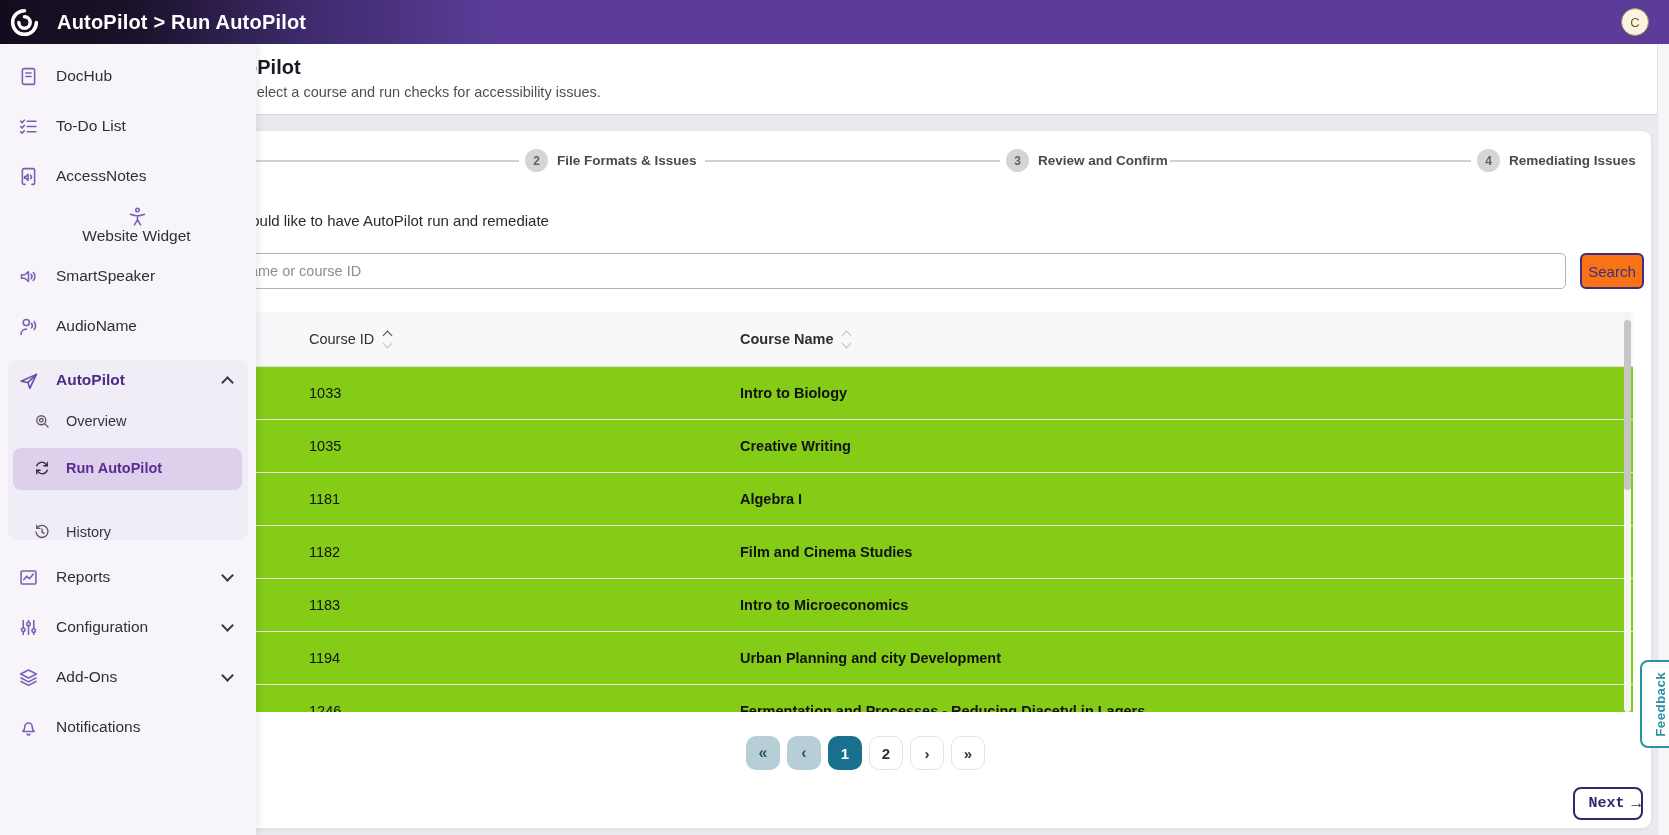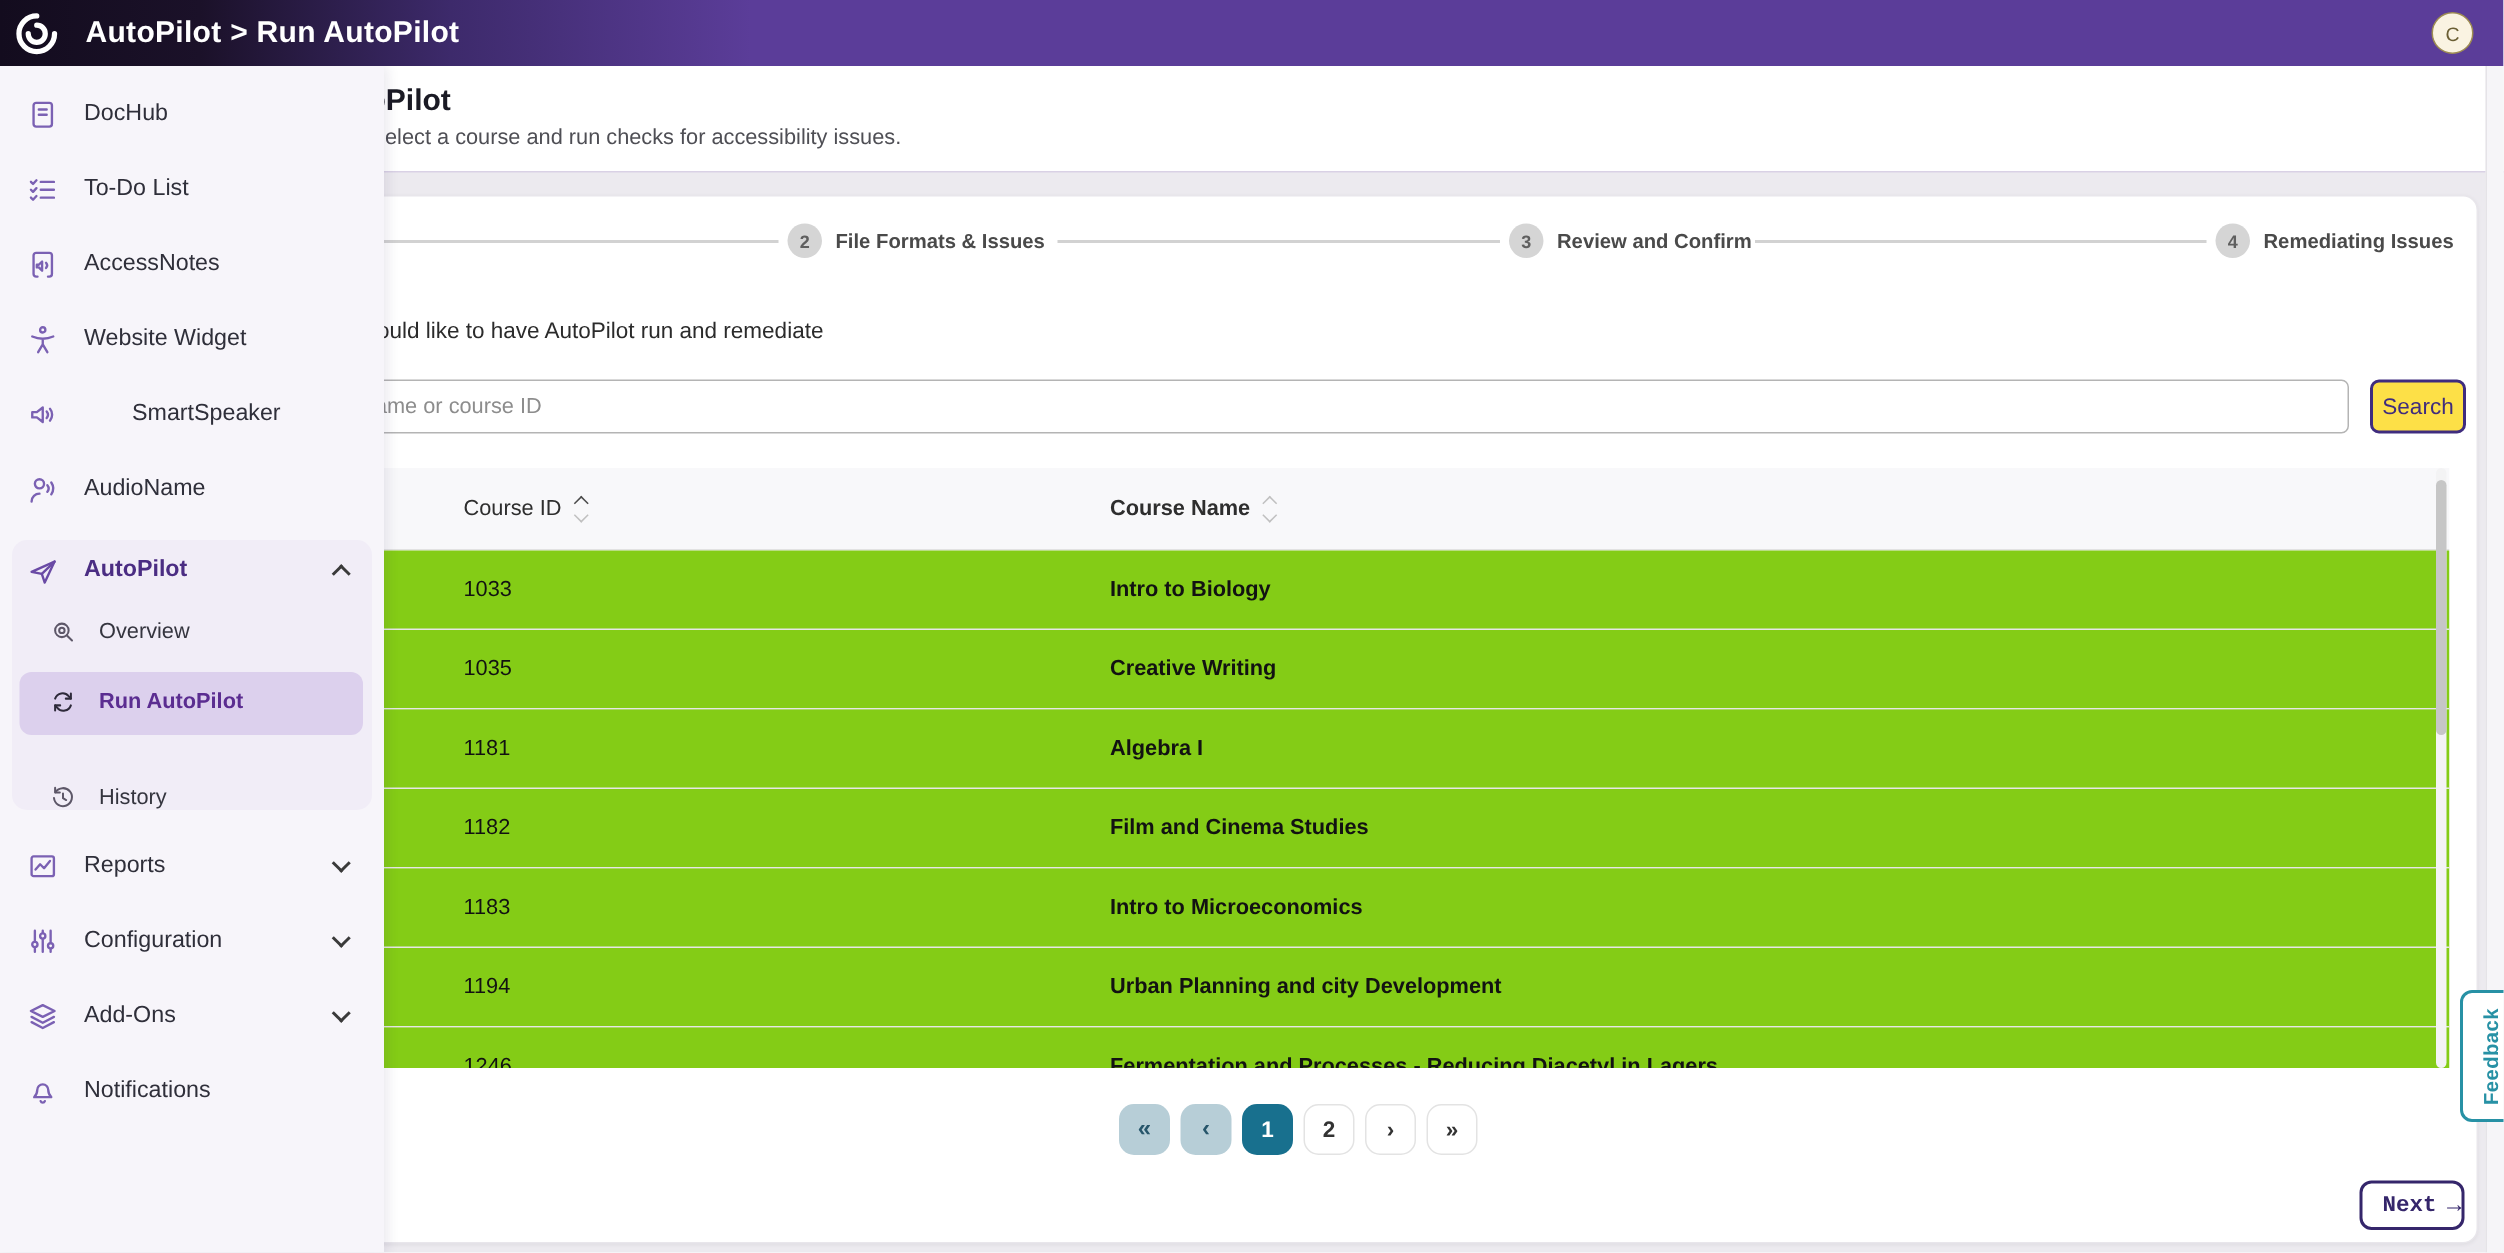--- a/index.html
+++ b/index.html
@@ -33,21 +33,21 @@
   .step-circle{position:absolute;top:0;width:23px;height:23px;border-radius:50%;background:#d5d5d5;color:#5f5f5f;
     font-size:12px;font-weight:700;display:flex;align-items:center;justify-content:center;}
   .step-label{position:absolute;top:0;height:23px;line-height:23px;font-size:13.5px;font-weight:700;color:#4a4a4a;white-space:nowrap;}
   .step-conn{position:absolute;top:11px;height:1.5px;background:#d2d2d2;}
 
   
   .instruction{position:absolute;left:92px;top:212px;font-size:15px;color:#2b2b2b;z-index:6;white-space:nowrap;}
   .search-input{position:absolute;left:112px;top:253px;width:1454px;height:36px;border:1px solid #b4b4b4;border-radius:5px;
     padding:0 12px;font-size:14.5px;color:#222;z-index:6;font-family:"Liberation Sans",sans-serif;background:#fff;}
   .search-input::placeholder{color:#8d8d8d;}
-  .search-button{position:absolute;left:1580px;top:253px;width:64px;height:36px;background:#fde047;border:2px solid #3f2c7e;
+  .search-button{position:absolute;left:1580px;top:253px;width:64px;height:36px;background:#f97316;border:2px solid #3f2c7e;
     border-radius:6px;color:#3f2c7e;font-size:15px;font-weight:500;cursor:pointer;z-index:6;font-family:"Liberation Sans",sans-serif;}
 
   
   .table-clip{position:absolute;left:70px;top:312px;width:1563px;height:400px;overflow:hidden;z-index:5;background:#fff;}
   .t-header{display:flex;height:55px;background:#f8f8fa;border-bottom:1px solid #e2e2e2;align-items:center;}
   .t-row{display:flex;height:53px;border-bottom:1px solid #e6e6e6;align-items:center;background:#84cc16;cursor:pointer;}
   .cell-id{width:670px;padding-left:239px;font-size:14.5px;color:#121212;}
   .cell-name{flex:1;font-size:14.5px;color:#121212;font-weight:bold;}
   .h-cell{display:flex;align-items:center;gap:10px;font-size:14.5px;color:#2e2e2e;cursor:pointer;}
   .sort{display:flex;flex-direction:column;gap:3px;}
@@ -211,28 +211,28 @@
       <span class="sb-label">To-Do List</span>
     </div>
     <div class="sb-row" style="top: 112px;">
       <span class="sb-icon"><svg viewBox="0 0 24 24" width="100%" height="100%" fill="none" stroke="currentColor" stroke-width="1.8" stroke-linecap="round" stroke-linejoin="round">
           <path d="M8 21H7a2 2 0 0 1-2-2V5a2 2 0 0 1 2-2h10a2 2 0 0 1 2 2v14a2 2 0 0 1-2 2h-1"></path>
           <path d="M9 12l2.5-2.5v7L9 14H7.5v-2z"></path>
           <path d="M14.5 10.5a3 3 0 0 1 0 4"></path>
         </svg></span>
       <span class="sb-label">AccessNotes</span>
     </div>
-    <div class="sb-row" style="top: 162px;">
+    <div class="sb-row" style="top: 162px; flex-direction: column;">
       <span class="sb-icon"><svg viewBox="0 0 24 24" width="100%" height="100%" fill="none" stroke="currentColor" stroke-width="1.8" stroke-linecap="round" stroke-linejoin="round">
           <circle cx="12" cy="4.5" r="2"></circle>
           <path d="M4 9.5c2.8 1.2 5.4 1.7 8 1.7s5.2-.5 8-1.7M12 11.2v4.3M12 15.5L8.5 21.5M12 15.5l3.5 6"></path>
         </svg></span>
       <span class="sb-label">Website Widget</span>
     </div>
-    <div class="sb-row" style="top: 212px; gap: 32px;">
+    <div class="sb-row" style="top: 212px;">
       <span class="sb-icon"><svg viewBox="0 0 24 24" width="100%" height="100%" fill="none" stroke="currentColor" stroke-width="1.8" stroke-linecap="round" stroke-linejoin="round">
           <path d="M4 10v4h3.5l4.5 3.5v-11L7.5 10H4z"></path>
           <path d="M15 9.5a4 4 0 0 1 0 5"></path>
           <path d="M17.5 7.5a7 7 0 0 1 0 9"></path>
         </svg></span>
       <span class="sb-label">SmartSpeaker</span>
     </div>
     <div class="sb-row" style="top: 262px;">
       <span class="sb-icon"><svg viewBox="0 0 24 24" width="100%" height="100%" fill="none" stroke="currentColor" stroke-width="1.8" stroke-linecap="round" stroke-linejoin="round">
           <circle cx="9.5" cy="7.5" r="3.5"></circle>

